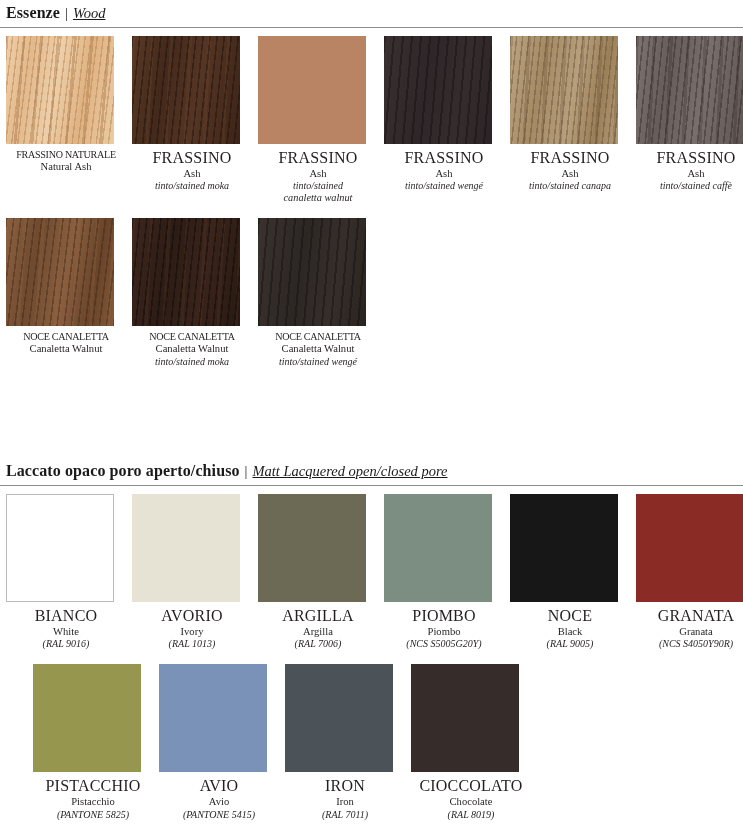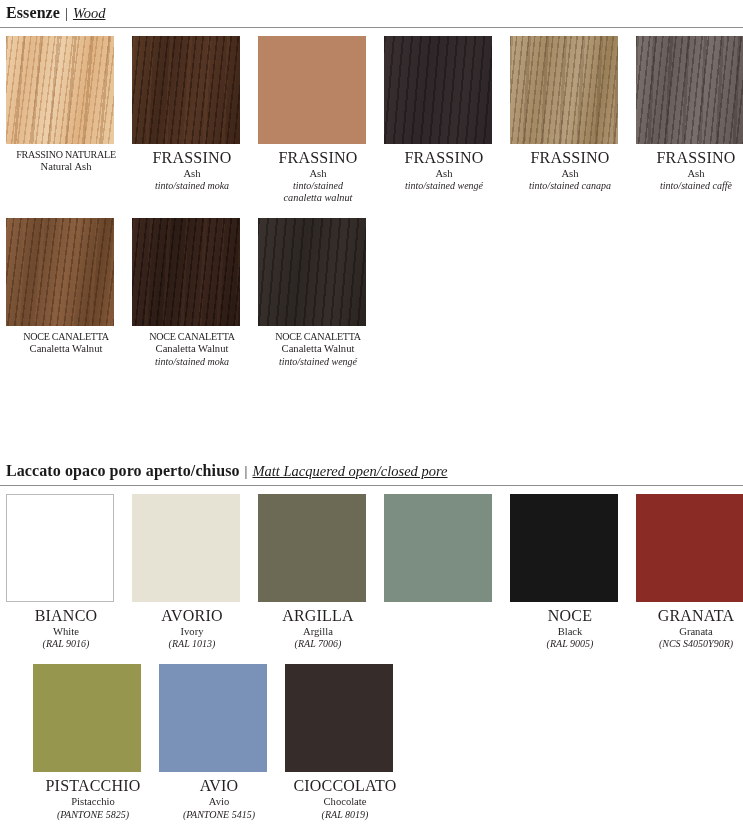--- a/index.html
+++ b/index.html
@@ -329,20 +329,25 @@
         <div class="swatch" style="background:#6c6a55;"></div>
         <div class="caption">
           <span class="l1">ARGILLA</span>
           <span class="l2">Argilla</span>
           <span class="l3">(RAL 7006)</span>
         </div>
       </div>
 
       <div class="cell">
         <div class="swatch" style="background:#7c8e81;"></div>
+        <div class="caption">
+          <span class="l1">PIOMBO</span>
+          <span class="l2">Piombo</span>
+          <span class="l3">(NCS S5005G20Y)</span>
+        </div>
       </div>
 
       <div class="cell">
         <div class="swatch" style="background:#171717;"></div>
         <div class="caption">
           <span class="l1">NOCE</span>
           <span class="l2">Black</span>
           <span class="l3">(RAL 9005)</span>
         </div>
       </div>
@@ -371,20 +376,28 @@
 
       <div class="cell">
         <div class="swatch" style="background:#7a91b8;"></div>
         <div class="caption">
           <span class="l1">AVIO</span>
           <span class="l2">Avio</span>
           <span class="l3">(PANTONE 5415)</span>
         </div>
       </div>
 
+      <div class="cell">
+        <div class="swatch" style="background:#4b5359;"></div>
+        <div class="caption">
+          <span class="l1">IRON</span>
+          <span class="l2">Iron</span>
+          <span class="l3">(RAL 7011)</span>
+        </div>
+      </div>
 
       <div class="cell">
         <div class="swatch" style="background:#362c2a;"></div>
         <div class="caption">
           <span class="l1">CIOCCOLATO</span>
           <span class="l2">Chocolate</span>
           <span class="l3">(RAL 8019)</span>
         </div>
       </div>
 

